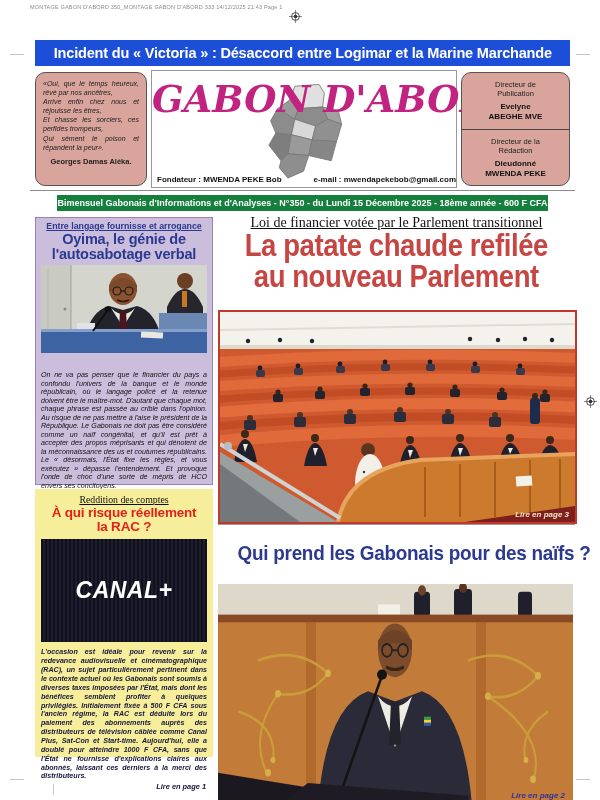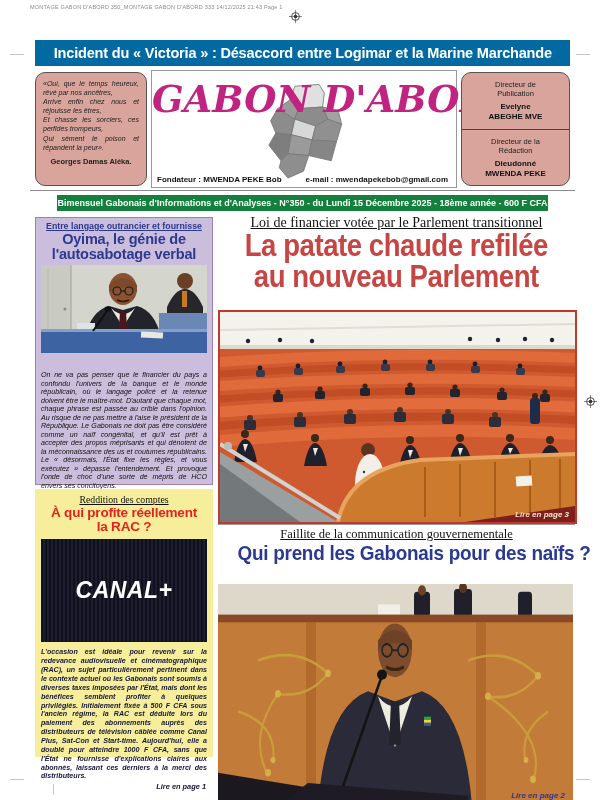--- a/index.html
+++ b/index.html
@@ -6,38 +6,38 @@
   .page{position:relative;width:600px;height:800px;background:#ffffff;overflow:hidden;
         font-family:"Liberation Sans",sans-serif;color:#111;}
 
   
   .print-line{position:absolute;left:30px;top:4px;font-size:5.5px;color:#8a8a8a;letter-spacing:.2px;}
   .reg{position:absolute;width:13px;height:13px;}
   .dash{position:absolute;width:14px;height:1px;background:#c6c6c6;}
   .vtick{position:absolute;width:1px;height:11px;background:#c6c6c6;}
 
   
-  .banner{position:absolute;left:35px;top:40px;width:535px;height:26px;background:#0369a1;
+  .banner{position:absolute;left:35px;top:40px;width:535px;height:26px;background:#1d4ed8;
           text-align:center;line-height:26px;}
   .banner span{display:inline-block;transform:scaleX(.97);color:#fff;font-weight:bold;
                font-size:15px;letter-spacing:-.2px;white-space:nowrap;}
 
   
   .quote-box{position:absolute;left:35px;top:72px;width:112px;height:114px;background:#d8a49b;
              border:1px solid #555;border-radius:10px;box-sizing:border-box;padding:6px 7px 4px;}
   .quote-text{font-size:7px;font-style:italic;line-height:1.3;color:#222;white-space:pre-line;text-align:justify;}
   .quote-author{margin-top:5px;text-align:center;font-weight:bold;font-size:7.5px;color:#222;}
 
   .logo-box{position:absolute;left:151px;top:70px;width:306px;height:118px;background:#fff;
             border:1px solid #999;box-sizing:border-box;}
   .logo-map{position:absolute;left:75px;bottom:2px;width:160px;height:104px;}
   .logo-title{position:absolute;left:0;top:6px;width:100%;text-align:center;
               font-family:"DejaVu Serif",serif;font-style:italic;font-weight:bold;
               font-size:37px;color:#c02480;letter-spacing:0px;white-space:nowrap;}
-  .logo-footer{position:absolute;left:5px;right:8px;bottom:3px;display:flex;
+  .logo-footer{position:absolute;left:5px;right:0;bottom:3px;display:flex;
                justify-content:space-between;font-size:8px;font-weight:bold;color:#111;}
 
   .dir-box{position:absolute;left:461px;top:72px;width:109px;height:114px;background:#d8a49b;
            border:1px solid #555;border-radius:10px;box-sizing:border-box;overflow:hidden;}
   .dir-cell{height:56px;display:flex;flex-direction:column;justify-content:center;text-align:center;gap:4px;}
   .dir-cell:first-child{border-bottom:1px solid #444;}
   .dir-role{font-size:7.5px;color:#222;line-height:1.2;white-space:pre-line;}
   .dir-name{font-size:8px;font-weight:bold;color:#111;line-height:1.2;white-space:pre-line;}
 
   .rule{position:absolute;left:30px;top:190px;width:545px;height:1px;background:#8a8a8a;}
@@ -173,21 +173,21 @@
 Rédaction</div>
       <div class="dir-name">Dieudonné
 MWENDA PEKE</div>
     </div>
   </div>
 
   <div class="rule"></div>
   <div class="info-bar">Bimensuel Gabonais d'Informations et d'Analyses - N°350 - du Lundi 15 Décembre 2025 - 18ème année - 600 F CFA</div>
 
   <div class="purple-panel">
-    <div class="kicker-blue">Entre langage outrancier et fournisse</div>
+    <div class="kicker-blue">Entre langage fournisse et arrogance</div>
     <div class="headline-oyima">Oyima, le génie de
 l'autosabotage verbal</div>
     <svg class="oyima-photo" viewBox="0 0 166 88" preserveAspectRatio="none">
       <rect width="166" height="88" fill="#d4d6ce"></rect>
       <rect width="30" height="88" fill="#c9cbc3"></rect>
       <line x1="30" y1="0" x2="30" y2="88" stroke="#a0a29a"></line>
       <line x1="7" y1="4" x2="7" y2="84" stroke="#b8bab2"></line>
       <circle cx="24" cy="44" r="1.5" fill="#8a8c84"></circle>
       <circle cx="144" cy="16" r="8" fill="#6b3f24"></circle>
       <path d="M126,42 Q134,24 144,24 Q154,24 162,42 L162,52 L126,52 Z" fill="#26262c"></path>
@@ -210,21 +210,21 @@
       <rect x="36" y="58" width="18" height="6" fill="#dfe3e8"></rect>
       <line x1="52" y1="66" x2="66" y2="46" stroke="#101010" stroke-width="2"></line>
       <ellipse cx="67" cy="44" rx="3.4" ry="2.8" fill="#101010"></ellipse>
     </svg>
     <div class="body-left">On ne va pas penser que le financier du pays a confondu l'univers de la banque et le monde républicain, où le langage policé et la retenue doivent être le maître-mot. D'autant que chaque mot, chaque phrase est passée au crible dans l'opinion. Au risque de ne pas mettre à l'aise le président de la République. Le Gabonais ne doit pas être considéré comme un naïf congénital, et qu'il est prêt à accepter des propos méprisants et qui dénotent de la méconnaissance des us et coutumes républicains. Le « désormais, l'État fixe les règles, et vous exécutez » dépasse l'entendement. Et provoque l'onde de choc d'une sorte de mépris de HCO envers ses concitoyens.</div>
     <div class="readmore">Lire en page 3</div>
   </div>
 
   <div class="yellow-panel">
     <div class="kicker-black">Reddition des comptes</div>
-    <div class="headline-rac">À qui profite réellement
+    <div class="headline-rac">À qui risque réellement
 la RAC ?</div>
     <div class="canal-box">
       <span class="canal-text">CANAL+</span>
     </div>
     <div class="body-rac">L'occasion est idéale pour revenir sur la redevance audiovisuelle et cinématographique (RAC), un sujet particulièrement pertinent dans le contexte actuel où les Gabonais sont soumis à diverses taxes imposées par l'État, mais dont les bénéfices semblent profiter à quelques privilégiés. Initialement fixée à 500 F CFA sous l'ancien régime, la RAC est déduite lors du paiement des abonnements auprès des distributeurs de télévision câblée comme Canal Plus, Sat-Con et Start-time. Aujourd'hui, elle a doublé pour atteindre 1000 F CFA, sans que l'État ne fournisse d'explications claires aux abonnés, laissant ces derniers à la merci des distributeurs.</div>
     <div class="readmore-rac">Lire en page 1</div>
   </div>
 
   <div class="kicker-main">Loi de financier votée par le Parlement transitionnel</div>
   <div class="headline-main">
@@ -366,21 +366,20 @@
       <line x1="0" y1="132" x2="120" y2="206" stroke="#cfd3d3" stroke-width="4"></line>
       <circle cx="8" cy="134" r="4" fill="#b9bec0"></circle>
 
       <path d="M245,210 L355,194 L355,210 Z" fill="#7c1f1d"></path>
     </svg>
     <div class="caption-parl">Lire en page 3</div>
   </div>
 
   <div class="rule2"></div>
 
-  <div class="kicker-naifs">Faillite de la communication gouvernementale</div>
   <div class="headline-naifs">
     <span>Qui prend les Gabonais pour des naïfs ?</span>
   </div>
 
   <div class="podium-photo">
     <svg viewBox="0 0 355 174" preserveAspectRatio="none">
       <rect width="355" height="174" fill="#c27b38"></rect>
       <rect width="355" height="26" fill="#ddd8ca"></rect>
       <g fill="#20202c">
         <rect x="196" y="6" width="16" height="20" rx="3"></rect>

